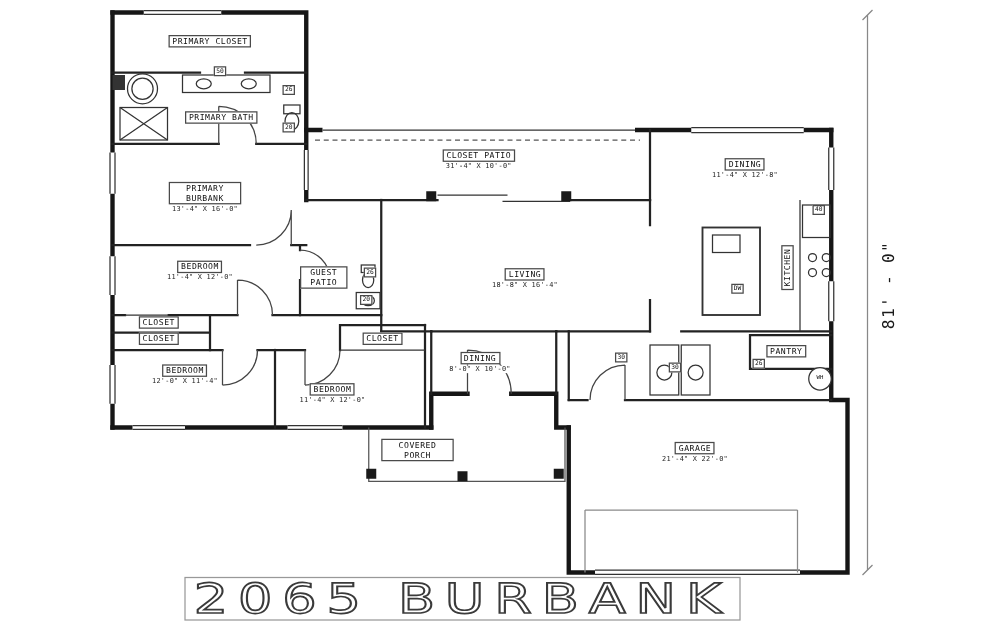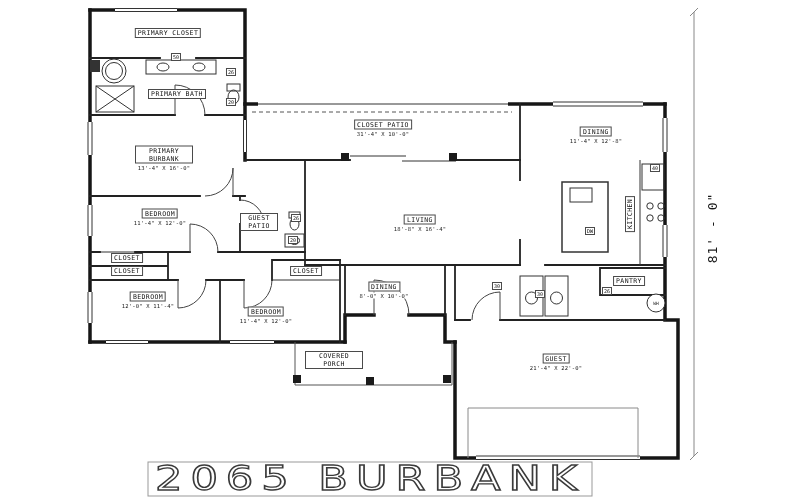--- a/index.html
+++ b/index.html
@@ -240,21 +240,21 @@
 
     <div class="whc" style="left:656px;top:303px">
       <span>WH</span>
     </div>
 
     <div class="room" style="left:334px;top:360px">
       <span class="rname wrap">COVERED PORCH</span>
     </div>
 
     <div class="room" style="left:556px;top:362px">
-      <span class="rname">GUEST</span>
+      <span class="rname">GARAGE</span>
       <span class="rdims">21'-4" X 22'-0"</span>
     </div>
 
     <span class="tag" style="left:176px;top:57px">50</span>
     <span class="tag" style="left:231px;top:72px">26</span>
     <span class="tag" style="left:231px;top:102px">20</span>
     <span class="tag" style="left:296px;top:218px">26</span>
     <span class="tag" style="left:293px;top:240px">20</span>
     <span class="tag" style="left:497px;top:286px">30</span>
     <span class="tag" style="left:540px;top:294px">30</span>

